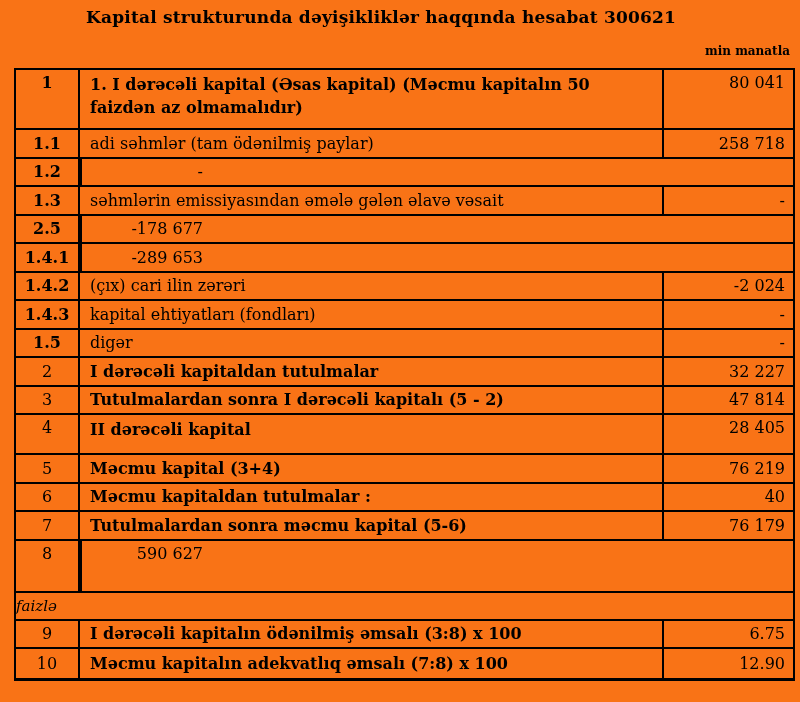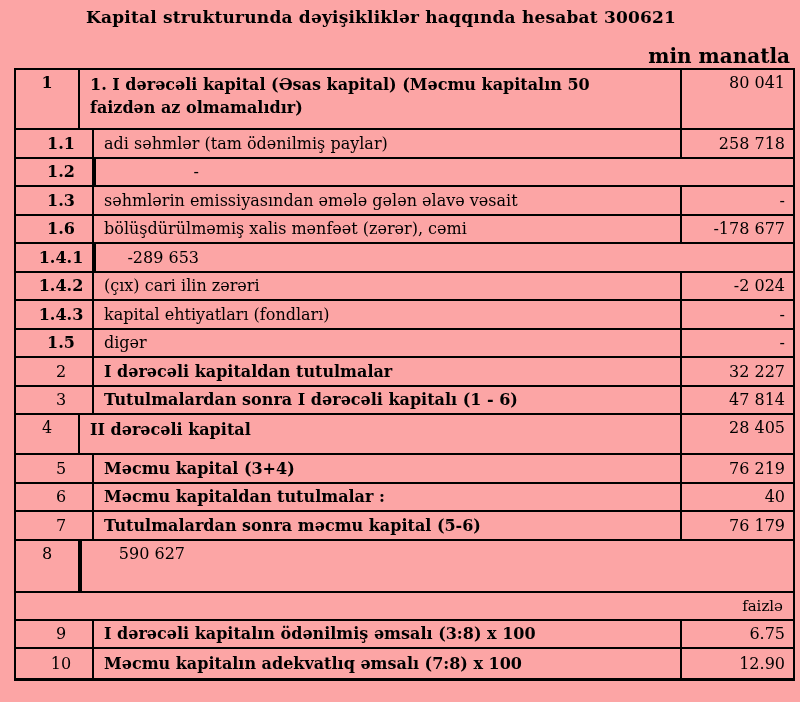--- a/index.html
+++ b/index.html
@@ -1,69 +1,69 @@
 <!DOCTYPE html>
 <html><head>
 <meta charset="utf-8">
 <style>
   html,body{margin:0;padding:0;background:#fff;}
   .page{
-    position:relative;width:800px;height:702px;background:#fca5a5;
+    position:relative;width:800px;height:702px;background:#f97316;
     font-family:"DejaVu Serif","Liberation Serif",serif;color:#000;
     overflow:hidden;
   }
   .title{
     position:absolute;left:86px;top:7px;
     font-size:17px;font-weight:bold;letter-spacing:0.2px;white-space:nowrap;
   }
   .unit{
     position:absolute;right:10px;top:44px;
-    font-size:20px;font-weight:bold;
+    font-size:12px;font-weight:bold;
   }
   .tbl{
     position:absolute;left:14px;top:68px;width:781px;
     border:2px solid #000;border-bottom-width:3px;
     box-sizing:border-box;
   }
   .row{
     display:flex;border-bottom:2px solid #000;box-sizing:border-box;
     align-items:stretch;
   }
   .row:last-child{border-bottom:none;}
-  .hs{height:28.5px;padding-left:14px;}
+  .hs{height:28.5px;}
   .h1{height:60px;}
   .h4{height:40px;}
   .h8{height:52px;}
   .hsep{height:28px;}
   .c1{
     flex:none;width:64px;border-right:2px solid #000;box-sizing:border-box;
     display:flex;align-items:center;justify-content:center;
     font-size:16px;
   }
   .c2{
     flex:1;padding:0 10px;box-sizing:border-box;
     display:flex;flex-direction:column;justify-content:center;
     font-size:16px;line-height:1.45;
   }
   .c3{
-    flex:none;width:113px;border-left:2px solid #000;box-sizing:border-box;
+    flex:none;width:131px;border-left:2px solid #000;box-sizing:border-box;
     display:flex;align-items:center;justify-content:flex-end;
     padding-right:8px;font-size:16px;
   }
   
   .top .c1,.top .c3{align-items:flex-start;padding-top:3px;}
   .top .c2{justify-content:flex-start;padding-top:3px;}
   
   .nb .c1{font-weight:bold;}
   .tb .c2{font-weight:bold;}
   
   .sep{
-    display:flex;align-items:center;justify-content:flex-end;
+    display:flex;align-items:center;justify-content:flex-start;
     border-bottom:2px solid #000;box-sizing:border-box;
-    padding-right:10px;font-size:15px;
+    padding-right:22px;font-size:15px;font-style:italic;
   }
 </style>
 </head>
 <body>
 
 <div class="page">
 
   <div class="title">Kapital strukturunda dəyişikliklər haqqında hesabat 300621</div>
   <div class="unit">min manatla</div>
 
@@ -89,22 +89,21 @@
       <div class="c3">-</div>
     </div>
 
     <div class="row hs nb">
       <div class="c1">1.3</div>
       <div class="c2">səhmlərin emissiyasından əmələ gələn  əlavə vəsait</div>
       <div class="c3">-</div>
     </div>
 
     <div class="row hs nb">
-      <div class="c1">1.6</div>
-      <div class="c2">bölüşdürülməmiş xalis mənfəət (zərər), cəmi</div>
+      <div class="c1">2.5</div>
       <div class="c3">-178 677</div>
     </div>
 
     <div class="row hs nb">
       <div class="c1">1.4.1</div>
       <div class="c3">-289 653</div>
     </div>
 
     <div class="row hs nb">
       <div class="c1">1.4.2</div>
@@ -125,21 +124,21 @@
     </div>
 
     <div class="row hs tb">
       <div class="c1">2</div>
       <div class="c2">I dərəcəli kapitaldan  tutulmalar</div>
       <div class="c3">32 227</div>
     </div>
 
     <div class="row hs tb">
       <div class="c1">3</div>
-      <div class="c2">Tutulmalardan  sonra I dərəcəli kapitalı (1 - 6)</div>
+      <div class="c2">Tutulmalardan  sonra I dərəcəli kapitalı (5 - 2)</div>
       <div class="c3">47 814</div>
     </div>
 
     <div class="row h4 top tb">
       <div class="c1">4</div>
       <div class="c2">II dərəcəli  kapital</div>
       <div class="c3">28 405</div>
     </div>
 
     <div class="row hs tb">

